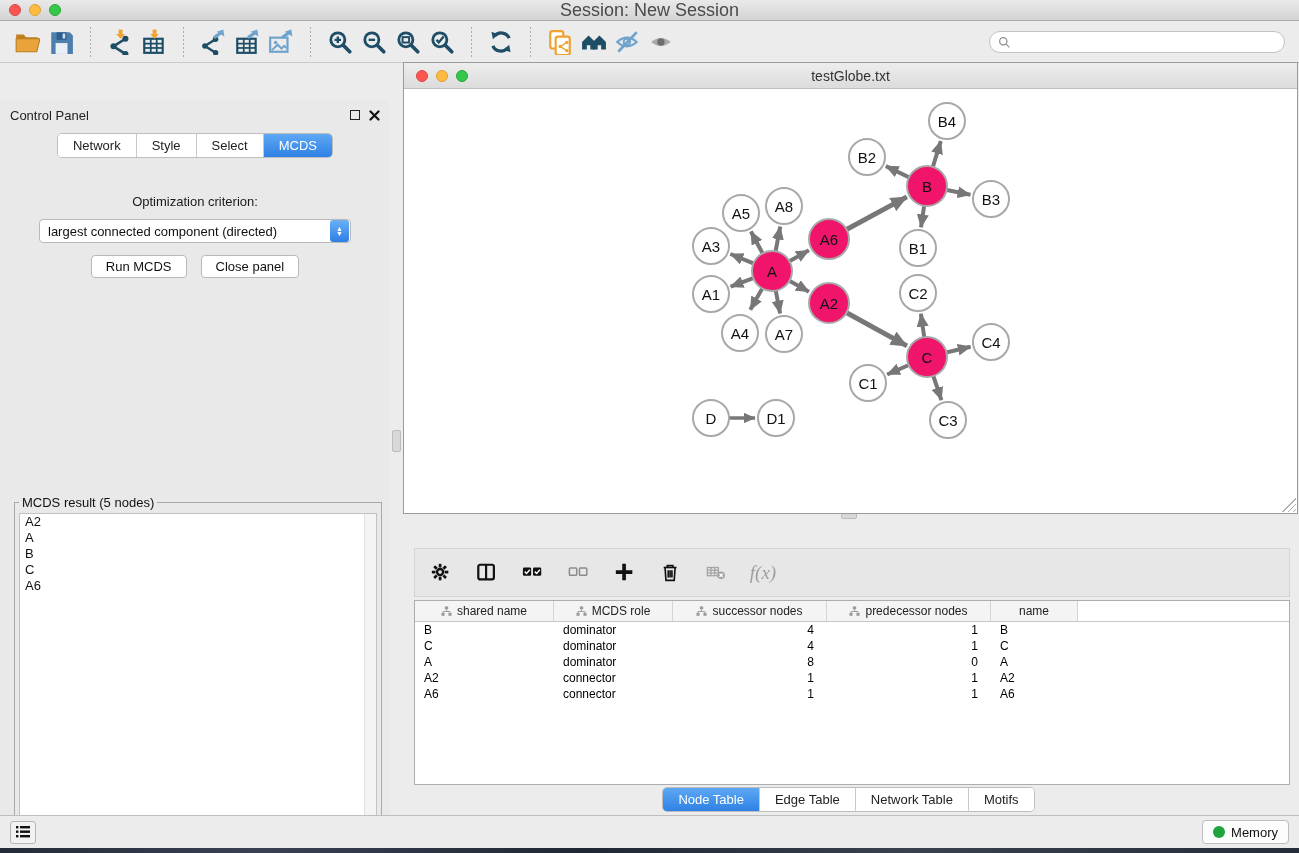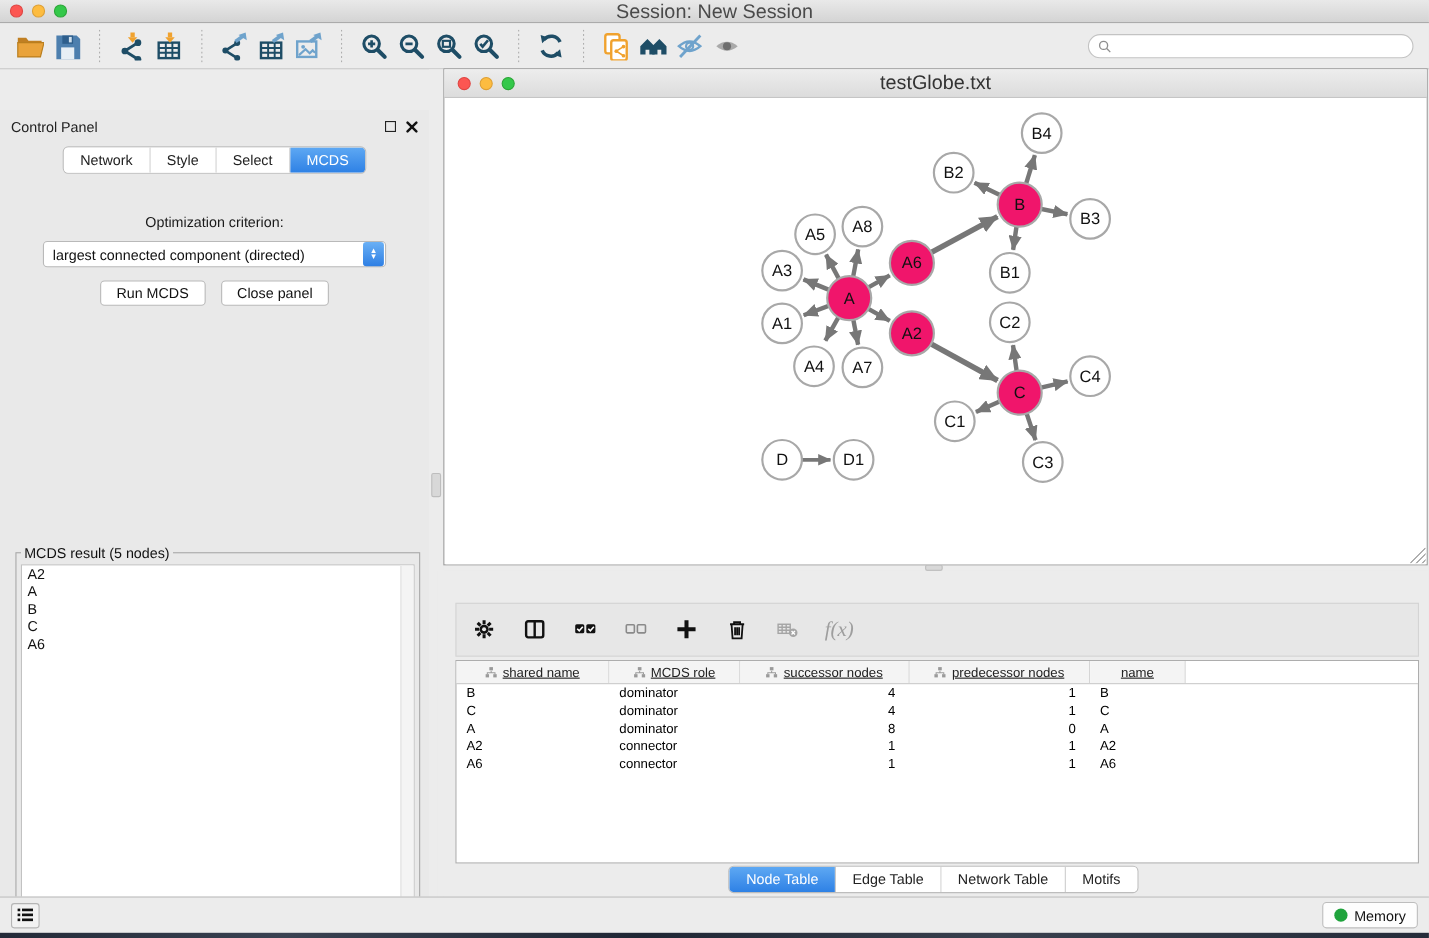--- a/index.html
+++ b/index.html
@@ -84,21 +84,21 @@
     background:#ECECEC; }
   .h-handle { position:absolute; left:438px; top:0px; width:16px; height:6px;
     background:#D8D8D8; border:1px solid #BDBDBD; border-radius:2px; }
 
   
   .net-window { position:absolute; left:403px; top:62px; width:895px; height:452px;
     background:#fff; border:1px solid #9B9B9B; }
   .net-titlebar { height:26px; background:linear-gradient(#EDEDED,#DCDCDC);
     border-bottom:1px solid #BFBFBF; display:flex; align-items:center; position:relative; }
   .net-titlebar .title { position:absolute; left:0; right:0; text-align:center;
-    font-size:18px; color:#333; }
+    font-size:14px; color:#333; }
   .net-canvas { position:absolute; left:1px; top:27px; width:891px; height:423px;
     background:#fff; overflow:hidden; }
   .net-canvas svg.edges { position:absolute; left:0; top:0; }
   .gnode { position:absolute; border-radius:50%; border:2px solid #A8A8A8;
     display:flex; align-items:center; justify-content:center;
     font-size:15px; color:#111; background:#fff; }
   .gnode.hl { background:#F0156B; }
   .resize-grip { position:absolute; right:1px; bottom:1px; width:14px; height:14px;
     background:
       linear-gradient(135deg, transparent 48%, #AFAFAF 48%, #AFAFAF 54%, transparent 54%),
@@ -115,21 +115,21 @@
     display:flex; align-items:center; padding:0 12px; gap:18px; }
   .tp-icon { width:28px; height:28px; display:flex; align-items:center; justify-content:center; }
   .tp-icon svg { width:22px; height:22px; }
   .fx { font-family:"Liberation Serif", serif; font-style:italic;
     font-size:19px; color:#9E9E9E; }
 
   .ntable { position:absolute; left:16px; top:81px; width:876px; height:185px;
     background:#fff; border:1px solid #ADADAD; font-size:12px; }
   .thead { display:flex; height:21px; border-bottom:1px solid #C6C6C6; }
   .th { background:#F4F4F4; border-right:1px solid #D5D5D5; display:flex;
-    align-items:center; justify-content:center; gap:5px; color:#222;text-decoration:underline; }
+    align-items:center; justify-content:center; gap:5px; color:#222; }
   .th svg { width:11px; height:11px; flex:none; }
   .th.filler { background:#fff; border-right:none; flex:1; }
   .tr { display:flex; height:16px; align-items:center; }
   .td { color:#000; white-space:nowrap; overflow:hidden; }
   .td.l { text-align:left; padding-left:9px; }
   .td.r { text-align:right; padding-right:13px; }
 
   .tp-tabs { position:absolute; left:0; right:0; bottom:3px; display:flex; justify-content:center; }
 
   

